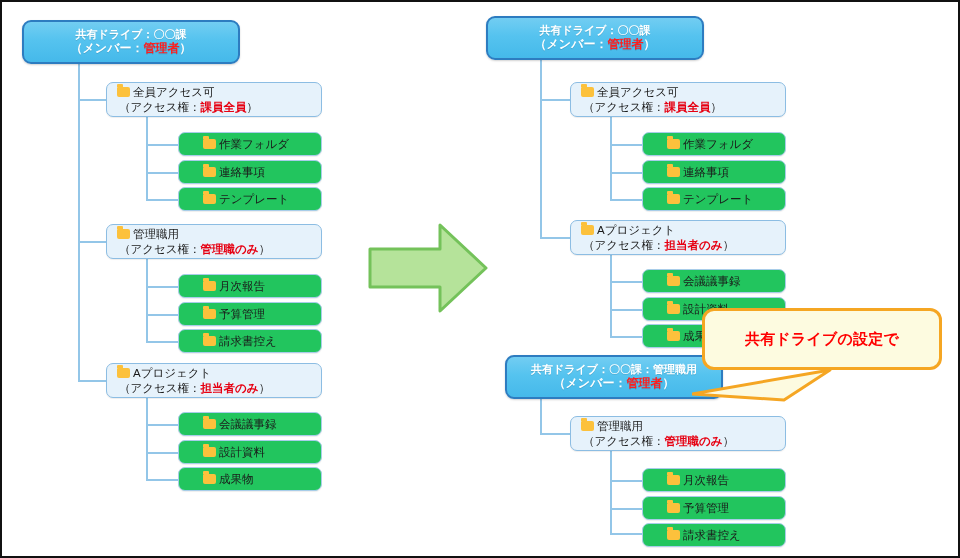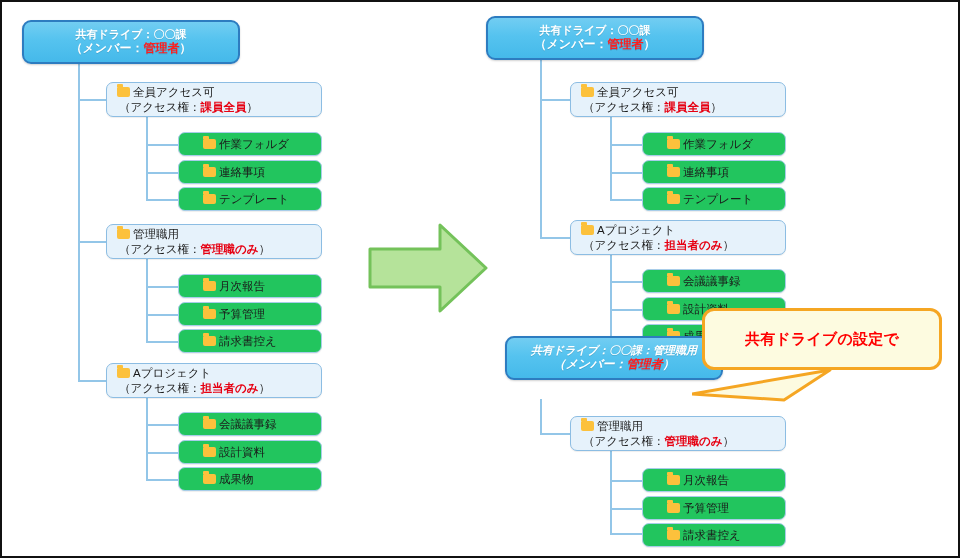--- a/index.html
+++ b/index.html
@@ -332,21 +332,21 @@
         <span>設計資料</span>
       </div>
   </div>
   <div class="fbox leaf" style="left:640px;top:322px;width:144px;height:24px;">
     <div class="row">
         <span class="folder"></span>
         <span>成果物</span>
       </div>
   </div>
 
-  <div class="drive-box" style="left:503px;top:334px;width:218px;height:44px;font-style:italic;">
+  <div class="drive-box" style="left:503px;top:353px;width:218px;height:44px;">
     <div class="ln">共有ドライブ：〇〇課：管理職用</div>
     <div class="ln sub"><span>（メンバー：</span><span class="hl">管理者</span><span>）</span></div>
   </div>
 
   <div class="conn v" style="left:538px;top:397px;height:36px;"></div>
   <div class="conn h" style="left:538px;top:431px;width:30px;"></div>
 
   <div class="fbox" style="left:568px;top:414px;width:216px;height:35px;">
     <div class="row">
         <span class="folder"></span>

